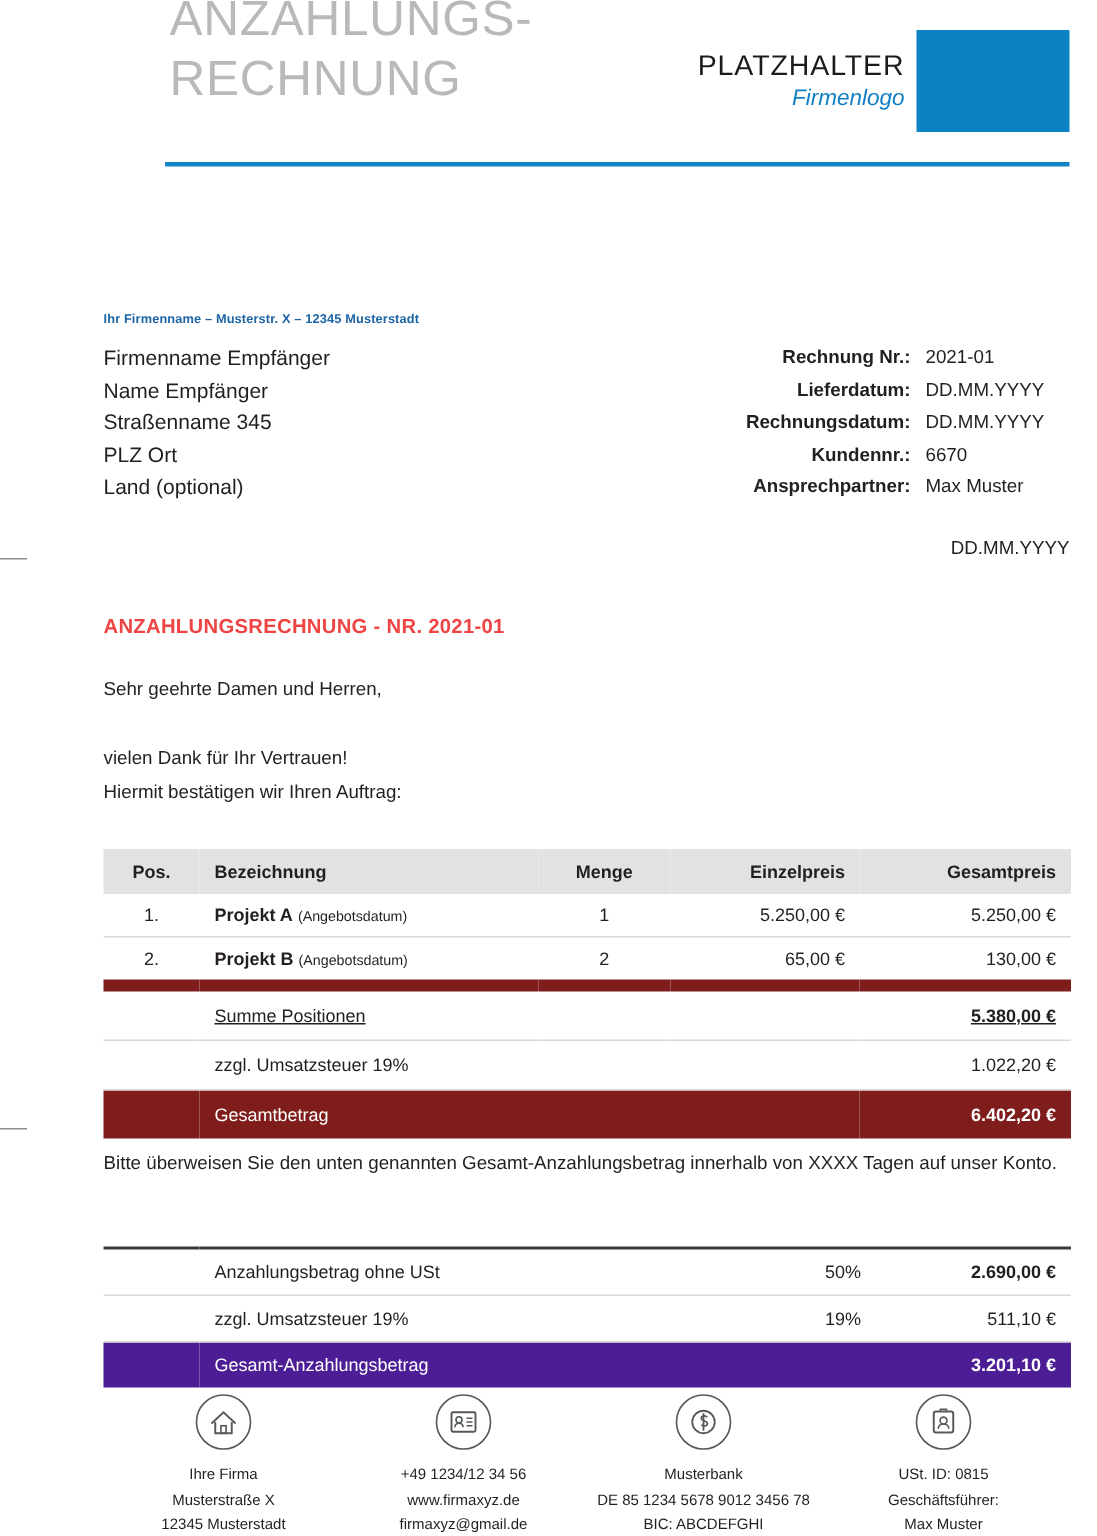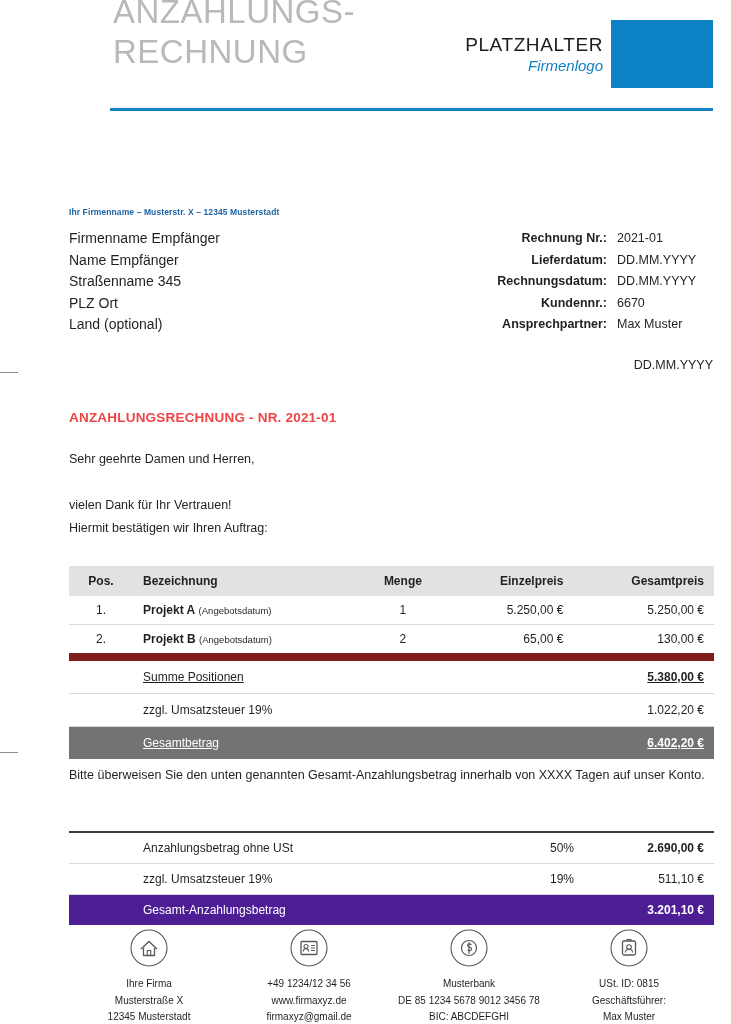--- a/index.html
+++ b/index.html
@@ -194,26 +194,25 @@
   .items tr.sum td {
     border-bottom: 1px solid #d9d9d9;
     border-top: none;
     padding-top: 9px;
     padding-bottom: 9px;
   }
   .items tr.sum.first td { border-top: 8px solid #7f1d1d; text-decoration: underline; }
   .items tr.sum td.r { font-weight: bold; }
   .items tr.sum td.nb.r { font-weight: normal; }
   .items tr.total td {
-    background: #737373;
+    background: #7f1d1d;
     color: #ffffff;
     border-bottom: none;
     padding-top: 9px;
     padding-bottom: 9px;
-    text-decoration: underline;
   }
   .items tr.total td.r { font-weight: bold; }
 
   
   .note {
     position: absolute;
     left: 69px;
     top: 763px;
     width: 645px;
     font-size: 12.5px;

